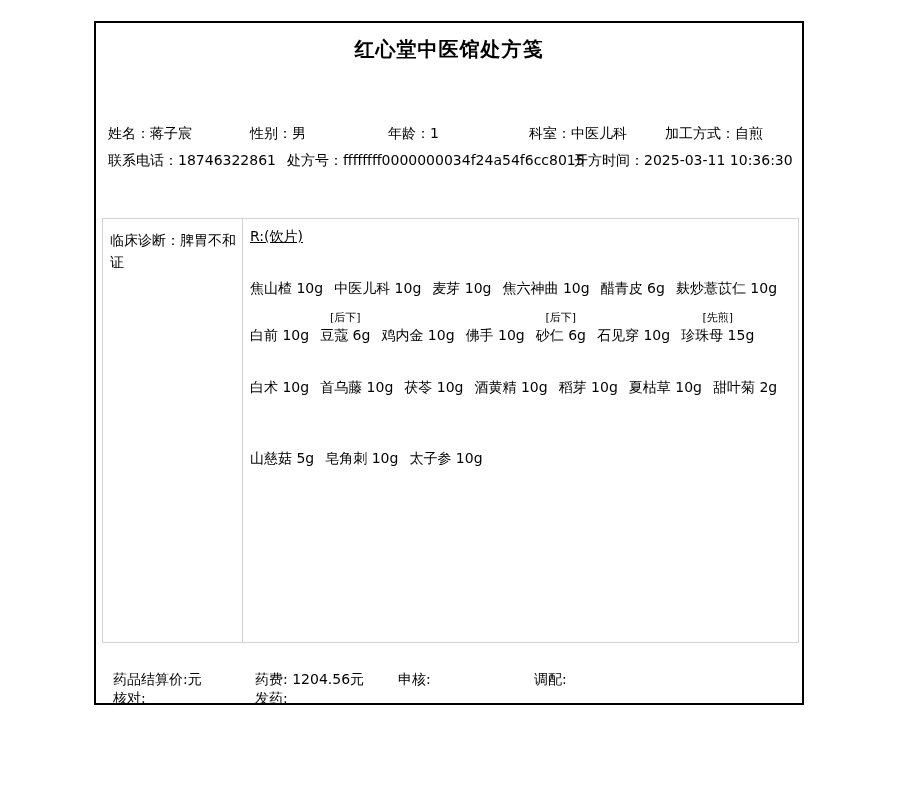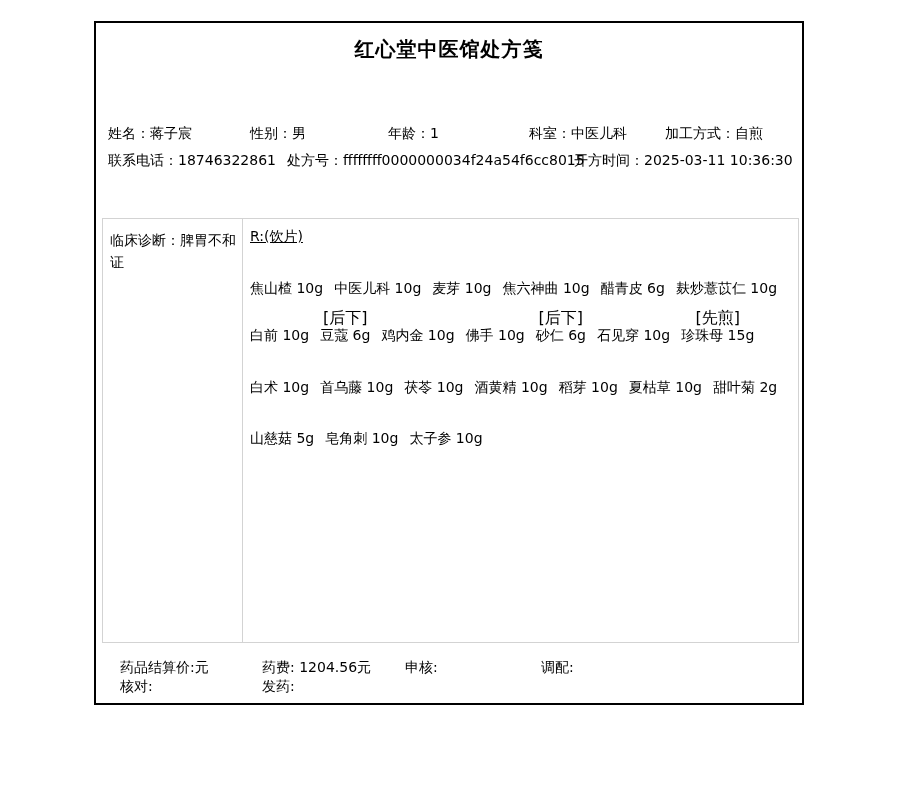--- a/index.html
+++ b/index.html
@@ -68,43 +68,43 @@
     flex: 1;
     position: relative;
     padding: 10px 4px 0 7px;
     box-sizing: border-box;
     text-decoration: underline;
   }
   .rx-header { font-size: 14px; line-height: 15px; }
   .rx-row { margin-top: 33px; white-space: nowrap; }
   .rx-row.with-ann { margin-top: 12px; }
   .rx-row:nth-child(3) { }
-  .rx-row:nth-child(4) { margin-top: 32px; }
+  .rx-row:nth-child(4) { margin-top: 52px; }
   .rx-item {
     display: inline-flex;
     flex-direction: column;
     align-items: center;
     margin-right: 11px;
     vertical-align: bottom;
   }
-  .rx-ann { height: 20px; line-height: 20px; font-size: 16px; }
+  .rx-ann { height: 20px; line-height: 20px; font-size: 11px; }
   .rx-name { font-size: 14px; line-height: 15px; }
 
   .usage-block {
     position: absolute;
     left: 7px;
     right: 4px;
     bottom: 21px;
     font-size: 14px;
     line-height: 21px;
   }
   .usage-line { white-space: nowrap; }
   .doctor-sign { position: absolute; left: 369px; top: 0; white-space: nowrap; }
 
-  .frow { position: absolute; left: 16px; width: 100%; height: 18px; font-size: 14px; }
+  .frow { position: absolute; left: 9px; width: 100%; height: 18px; font-size: 14px; margin-top: 12px; }
   .frow .fld { position: absolute; white-space: nowrap; }
   #ftr-row1 { top: 636px; }
   #ftr-row1 .c0 { left: 8px; }
   #ftr-row1 .c1 { left: 150px; }
   #ftr-row1 .c2 { left: 293px; }
   #ftr-row1 .c3 { left: 429px; }
   #ftr-row2 { top: 655px; }
   #ftr-row2 .c0 { left: 8px; }
   #ftr-row2 .c1 { left: 150px; }
   #ftr-row3 { top: 674px; }

